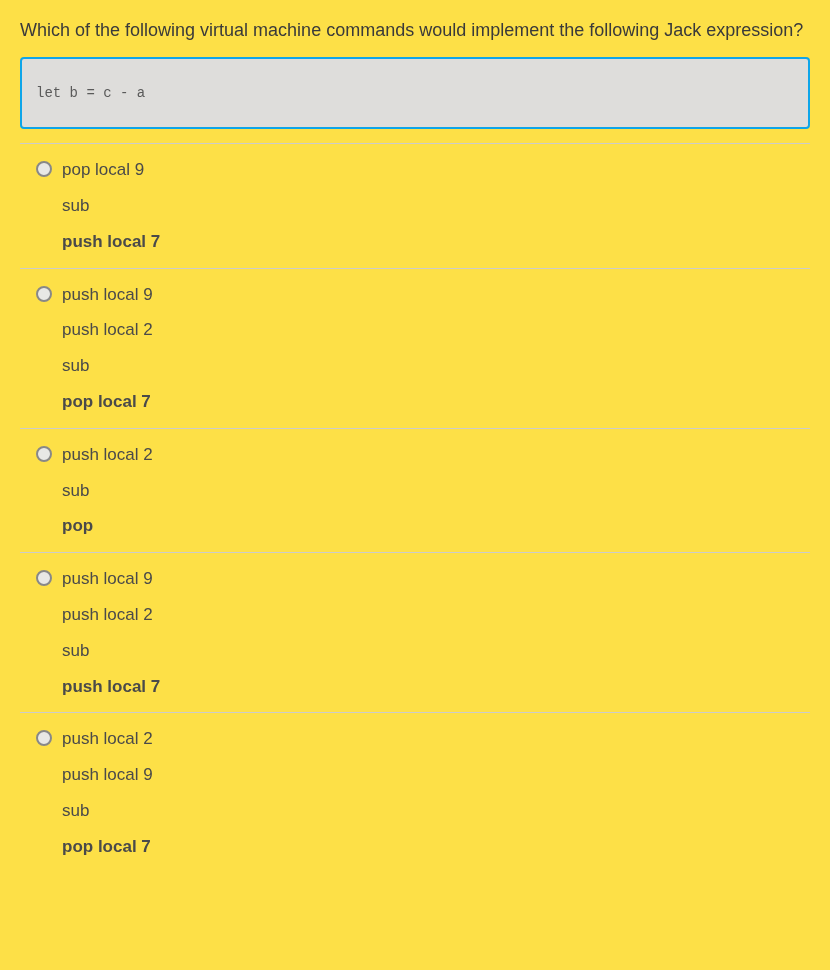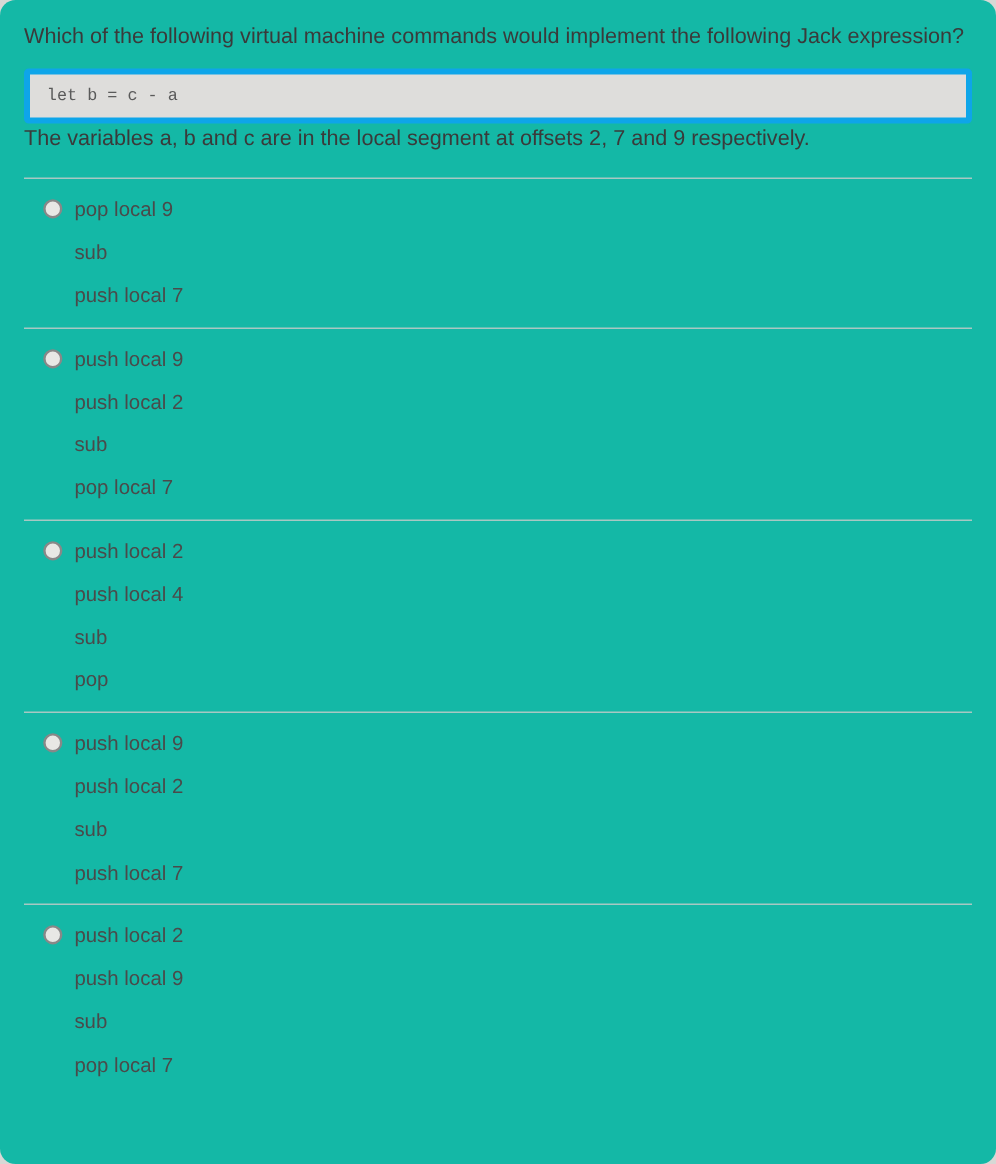--- a/index.html
+++ b/index.html
@@ -11,40 +11,40 @@
       font-family: -apple-system, BlinkMacSystemFont, "Segoe UI", Helvetica, Arial, sans-serif;
       background: #d8d8d5;
       width: 830px;
       height: 970px;
       padding: 0;
       overflow: hidden;
       font-size: 17px;
       color: #3a3a3a;
     }
     .container {
-      background: #14b8a6;
+      background: #fde047;
       width: 100%;
       height: 100%;
       padding: 18px 20px;
-      border-radius: 13px;
     }
     .question-text {
       font-size: 18px;
       color: #3a3a3a;
       margin-bottom: 14px;
       line-height: 1.4;
     }
     .code-block {
       background: #dedddb;
-      border: 5px solid #0ea5e9;
+      border: 2px solid #0ea5e9;
       border-radius: 4px;
-      padding: 10px 14px;
+      padding: 26px 14px;
       font-family: "Courier New", monospace;
       font-size: 14px;
       color: #5a5a5a;
+      margin-bottom: 14px;
     }
     .sub-text {
       font-size: 18px;
       color: #3a3a3a;
       margin-bottom: 20px;
       line-height: 1.4;
     }
     .options {
       border-top: 1px solid #ccccca;
     }
@@ -73,32 +73,32 @@
       font-size: 17px;
       color: #4a4a4a;
       line-height: 1.4;
       padding: 6px 0;
     }
     .line:first-child {
       padding-top: 0;
     }
     .line:last-child {
       padding-bottom: 0;
+      font-weight: bold;
     }
     .option:last-child {
       border-bottom: none;
     }
   </style>
 </head>
 <body>
 
 <div class="container">
   <div class="question-text">Which of the following virtual machine commands would implement the following Jack expression?</div>
   <div class="code-block">let b = c - a</div>
-  <div class="sub-text">The variables a, b and c are in the local segment at offsets 2, 7 and 9 respectively.</div>
   <div class="options">
 
     <div class="option">
       <div class="radio"></div>
       <div class="option-lines">
         <div class="line">pop local 9</div>
         <div class="line">sub</div>
         <div class="line">push local 7</div>
       </div>
     </div>
@@ -110,21 +110,20 @@
         <div class="line">push local 2</div>
         <div class="line">sub</div>
         <div class="line">pop local 7</div>
       </div>
     </div>
 
     <div class="option">
       <div class="radio"></div>
       <div class="option-lines">
         <div class="line">push local 2</div>
-        <div class="line">push local 4</div>
         <div class="line">sub</div>
         <div class="line">pop</div>
       </div>
     </div>
 
     <div class="option">
       <div class="radio"></div>
       <div class="option-lines">
         <div class="line">push local 9</div>
         <div class="line">push local 2</div>

